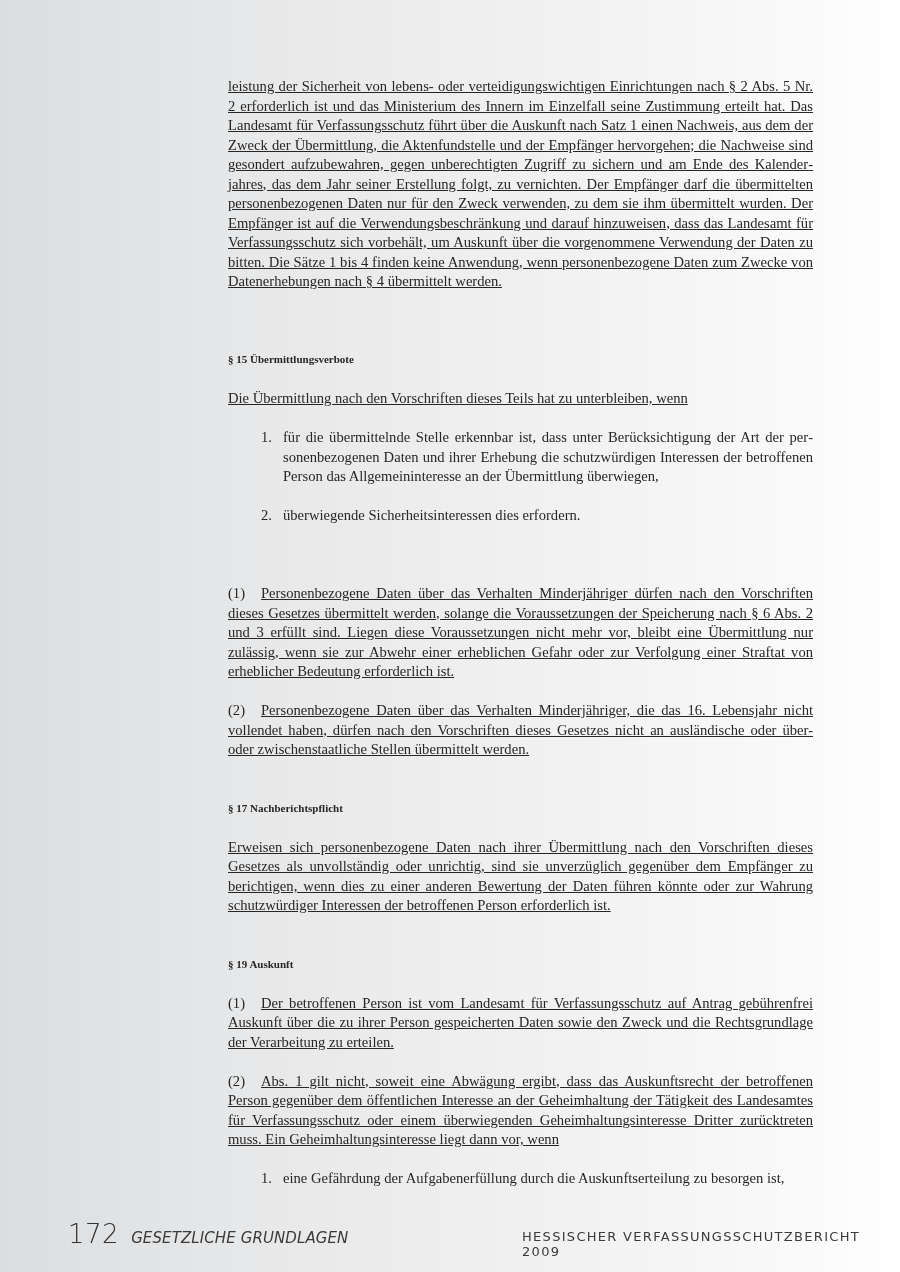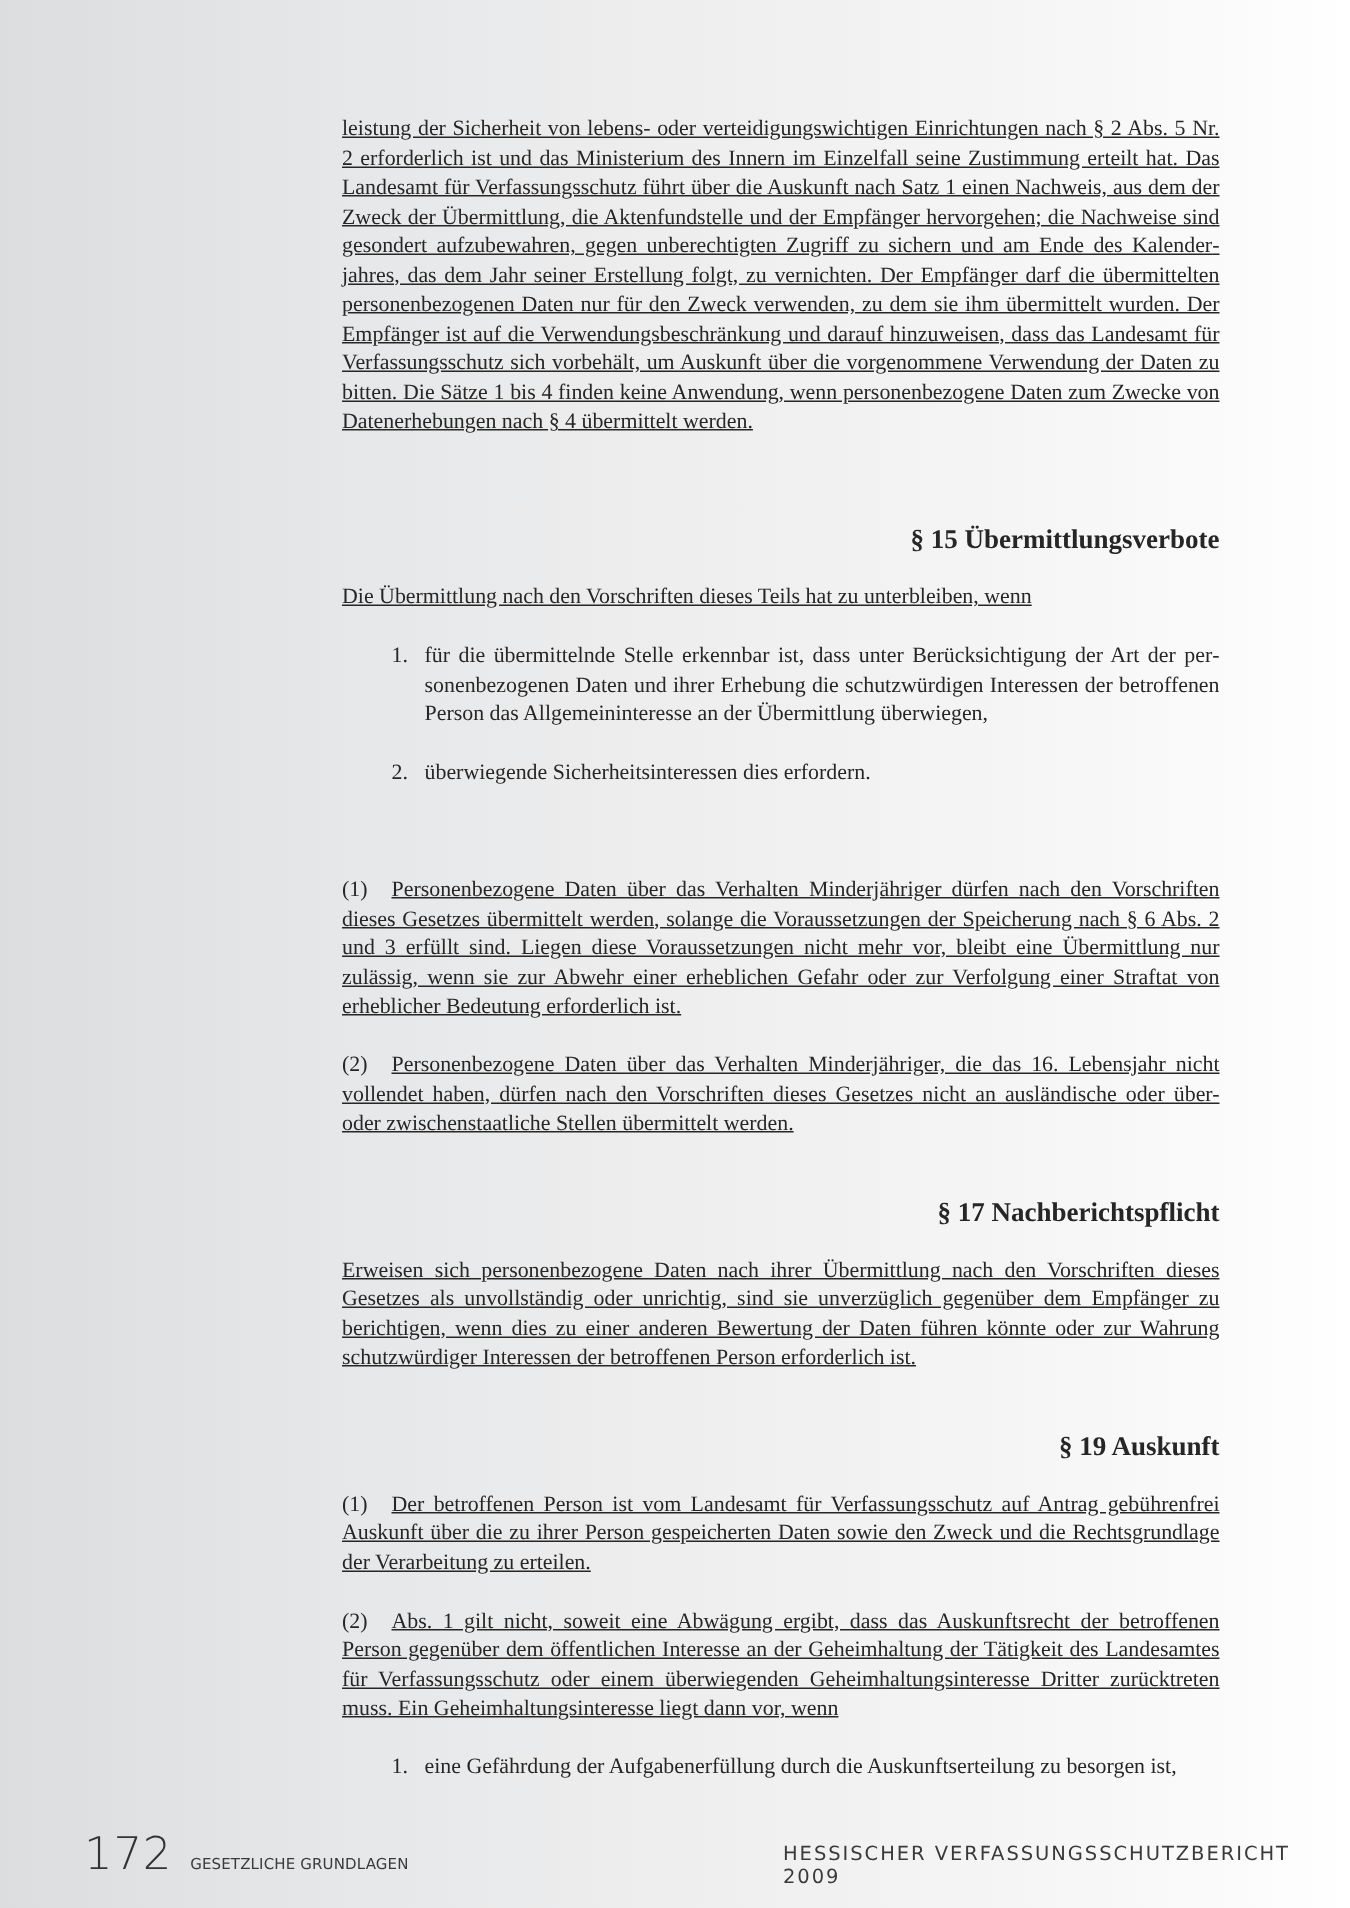--- a/index.html
+++ b/index.html
@@ -15,38 +15,38 @@
   }
   .content {
     position: absolute; left: 228px; top: 77px; width: 585px;
     font-size: 14.6px; line-height: 19.5px;
   }
   .content p { margin: 0; text-align: justify; }
   .content p.last-line-left { text-align-last: left; text-decoration: underline; }
   .gap-section { height: 39px; }
   .gap-para { height: 19.5px; }
   h2.section-heading {
-    margin: 0; font-size: 18px; line-height: 19.5px; font-weight: bold; text-align: right;
+    margin: 0; font-size: 11px; line-height: 19.5px; font-weight: bold;
   }
   .list { margin: 0; padding: 0; list-style: none; }
   .list-item {
     position: relative; padding-left: 55px; text-align: justify;
   }
   .list-item .num {
     position: absolute; left: 33px; top: 0;
   }
   .para-num { display: inline-block; width: 33px; }
   .footer-left {
     position: absolute; left: 56px; top: 1219px;
     font-family: "DejaVu Sans", "Liberation Sans", sans-serif; color: #333;
     display: flex; align-items: baseline;
   }
-  .page-number { font-size: 30px; font-weight: 300; letter-spacing: 0.5px; }
+  .page-number { font-size: 26px; font-weight: 300; letter-spacing: 0.5px; margin-left: 12px; }
   .footer-section {
-    font-size: 10px; margin-left: 12px; letter-spacing: 0.1px; color: #3a3a3a;
+    font-size: 15px; margin-left: 12px; letter-spacing: 0.1px; color: #3a3a3a; font-style: italic;
   }
   .footer-right {
     position: absolute; left: 522px; top: 1229px;
     font-family: "DejaVu Sans", "Liberation Sans", sans-serif;
     font-size: 13px; letter-spacing: 1.3px; color: #3a3a3a;
   }
 </style>
 </head>
 <body>
 

